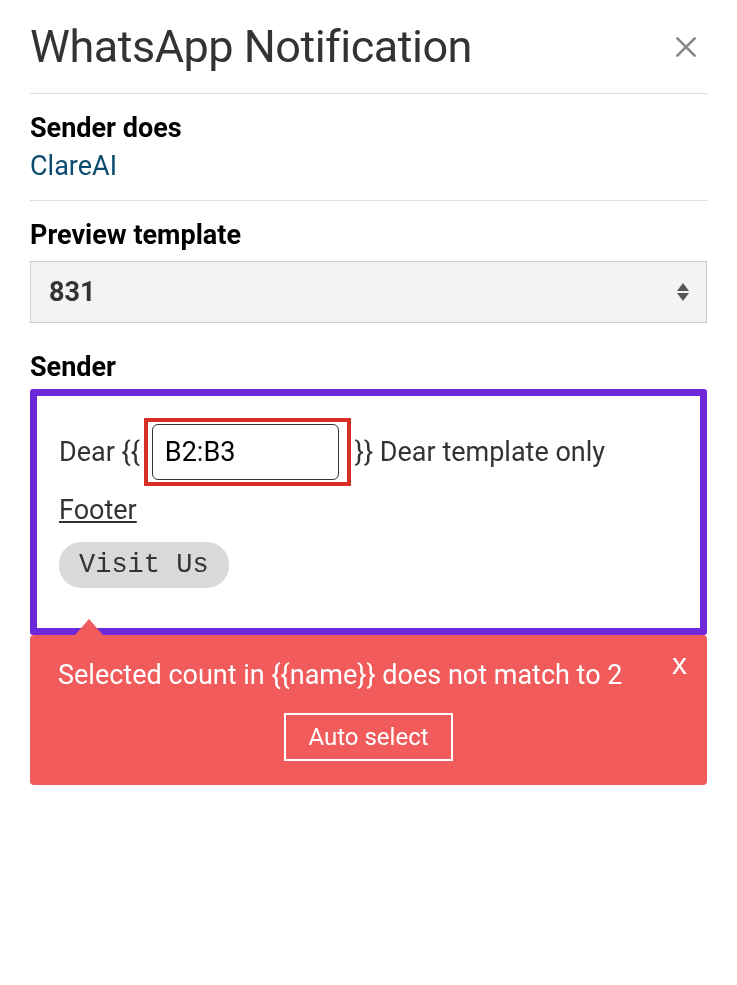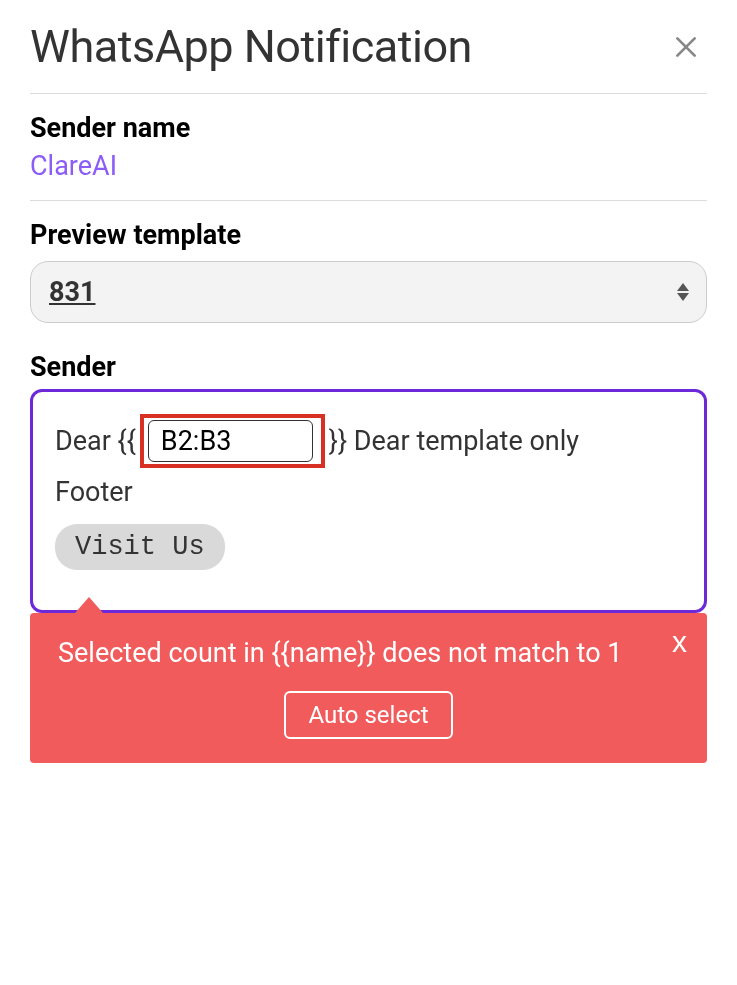--- a/index.html
+++ b/index.html
@@ -41,39 +41,38 @@
     }
     .label {
       font-size: 27px;
       font-weight: 700;
       color: #000;
       margin-bottom: 6px;
     }
     .value {
       font-size: 27px;
       font-weight: 400;
-      color: #8b5cf6;
+      color: #0c4a6e;
     }
     .select-wrapper {
       position: relative;
       margin-top: 10px;
       margin-bottom: 28px;
     }
     .select {
       width: 100%;
       padding: 14px 18px;
       font-size: 27px;
       font-weight: 700;
       color: #333;
       background: #f3f3f3;
       border: 1px solid #ccc;
-      border-radius: 18px;
+      border-radius: 0;
       appearance: none;
       cursor: pointer;
-      text-decoration: underline;
     }
     .select-arrows {
       position: absolute;
       right: 18px;
       top: 50%;
       transform: translateY(-50%);
       pointer-events: none;
       display: flex;
       flex-direction: column;
       gap: 2px;
@@ -86,55 +85,56 @@
       border-bottom: 8px solid #555;
     }
     .arrow-down {
       width: 0;
       height: 0;
       border-left: 6px solid transparent;
       border-right: 6px solid transparent;
       border-top: 8px solid #555;
     }
     .preview-box {
-      border: 3px solid #6d28d9;
-      border-radius: 12px;
+      border: 7px solid #6d28d9;
+      border-radius: 3px;
       padding: 22px 22px 40px 22px;
       margin-top: 0;
       position: relative;
     }
     .preview-line {
       font-size: 27px;
       color: #333;
       line-height: 1.5;
       display: flex;
       flex-wrap: wrap;
       align-items: center;
       gap: 4px;
     }
     .template-var-input {
       display: inline-block;
-      padding: 4px 12px;
+      padding: 11px 12px;
       border: 1px solid #333;
       border-radius: 6px;
       font-size: 27px;
-      width: 165px;
+      width: 187px;
       background: #fff;
       font-family: inherit;
     }
     .highlight-box {
       border: 4px solid #d93025;
       padding: 2px 8px 2px 4px;
       display: inline-flex;
       align-items: center;
     }
     .footer-text {
       font-size: 27px;
       color: #333;
       margin-top: 8px;
+      text-decoration: underline;
     }
     .visit-btn {
       display: inline-block;
       background: #d9d9d9;
       color: #333;
       font-size: 27px;
       padding: 8px 20px;
       border-radius: 22px;
       border: none;
       margin-top: 16px;
@@ -175,21 +175,21 @@
       line-height: 1;
       background: none;
       border: none;
     }
     .auto-select-btn {
       display: block;
       margin: 18px auto 0 auto;
       background: transparent;
       color: #fff;
       border: 2px solid #fff;
-      border-radius: 6px;
+      border-radius: 0;
       font-size: 24px;
       padding: 8px 22px;
       cursor: pointer;
       font-family: inherit;
     }
     .section {
       margin-bottom: 8px;
     }
   </style>
 </head>
@@ -203,21 +203,21 @@
           <line x1="4" y1="4" x2="20" y2="20"></line>
           <line x1="20" y1="4" x2="4" y2="20"></line>
         </svg>
     </span>
   </button>
 </div>
 
 <hr class="divider">
 
 <div class="section">
-  <div class="label">Sender name</div>
+  <div class="label">Sender does</div>
   <div class="value">ClareAI</div>
 </div>
 
 <hr class="divider">
 
 <div class="section">
   <div class="label">Preview template</div>
   <div class="select-wrapper">
     <div class="select">831</div>
     <div class="select-arrows">
@@ -237,16 +237,16 @@
       </span>
       <span>}} Dear template only</span>
     </div>
     <div class="footer-text">Footer</div>
     <button class="visit-btn">Visit Us</button>
   </div>
   <div class="error-tooltip">
     <button class="error-close">
       <span>x</span>
     </button>
-    <div class="error-text">Selected count in {{name}} does not match to 1</div>
+    <div class="error-text">Selected count in {{name}} does not match to 2</div>
     <button class="auto-select-btn">Auto select</button>
   </div>
 </div>
 
 </body></html>

